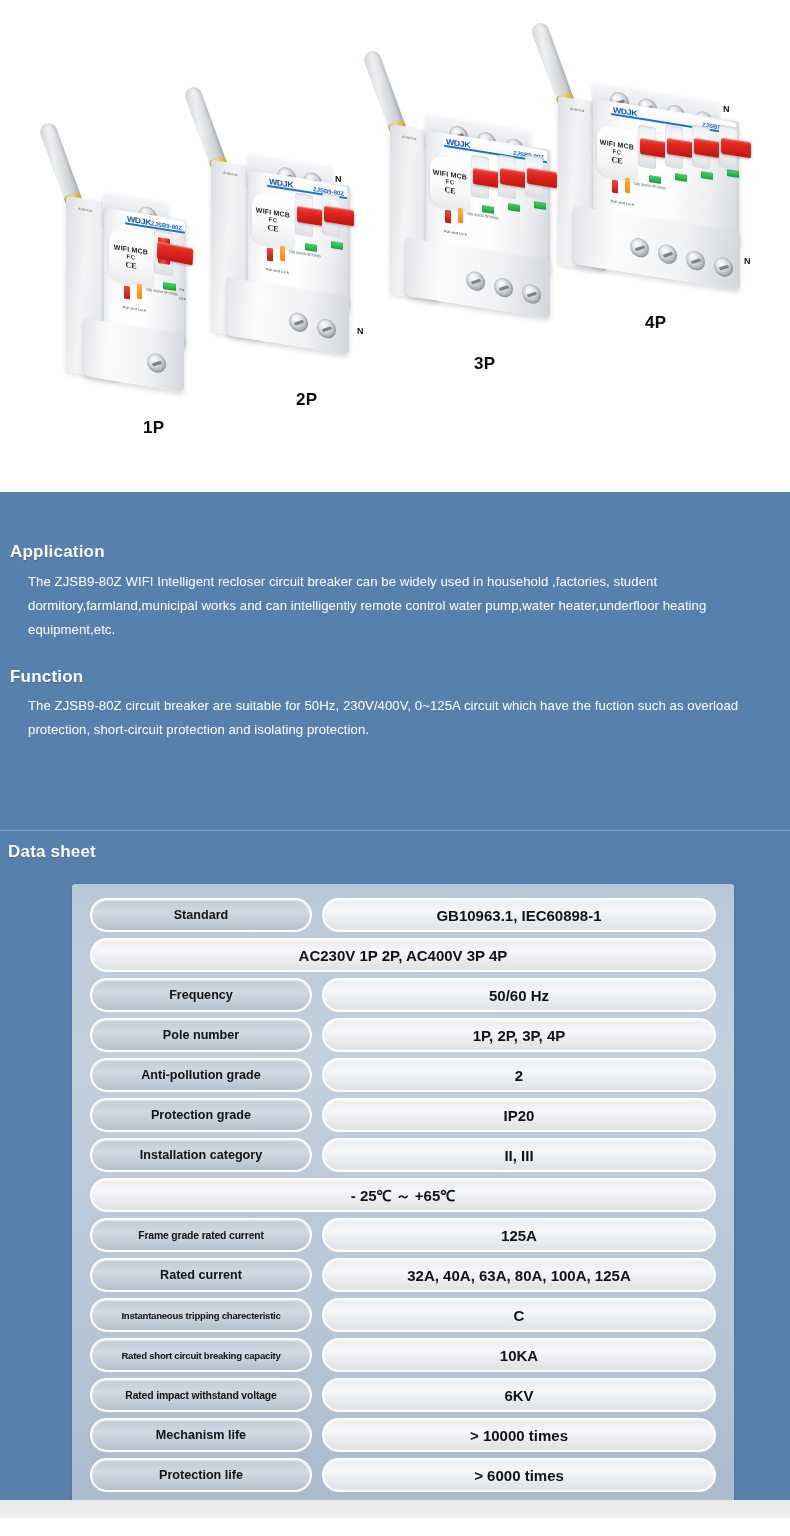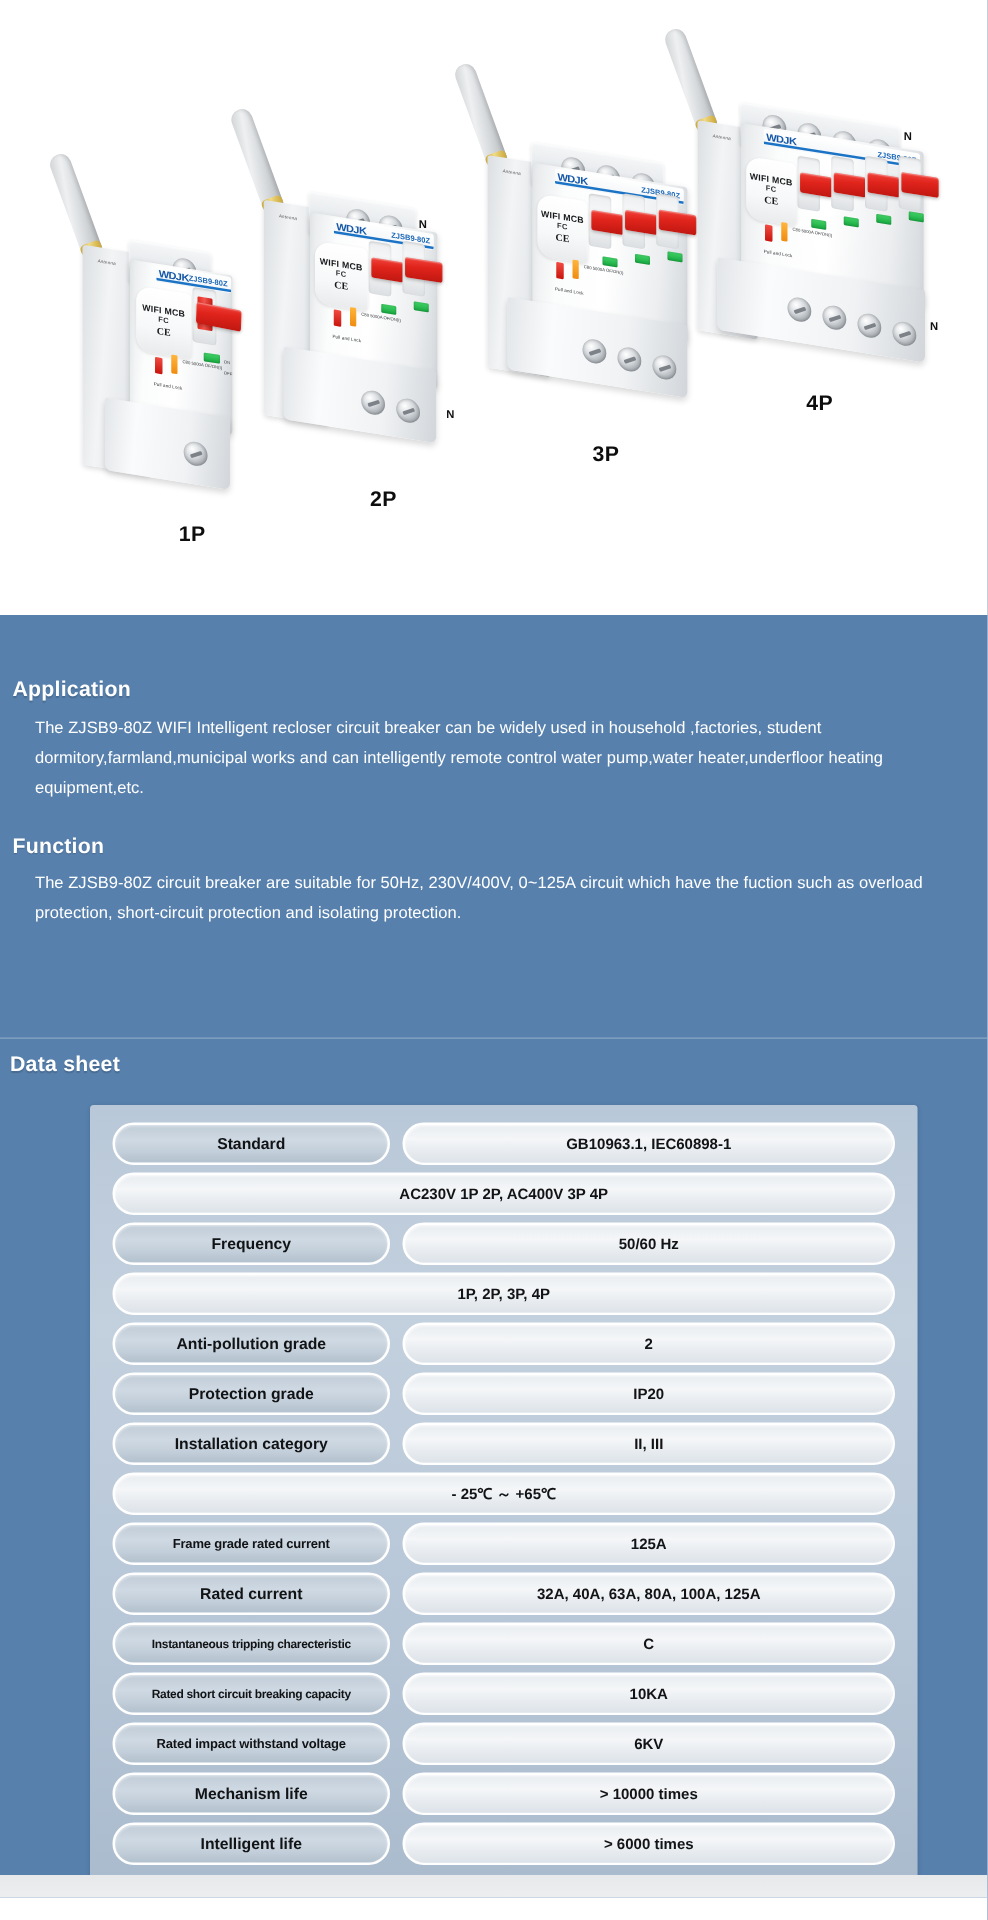--- a/index.html
+++ b/index.html
@@ -325,21 +325,21 @@
     flex: 0 0 222px;
     background: linear-gradient(180deg, #c0ccd8 0%, #cfd9e3 40%, #c2ced9 72%, #b3c1ce 100%);
     font-size: 12.6px;
     box-shadow: inset 0 1px 2px rgba(255,255,255,0.55);
   }
   .pill-label.sm { font-size: 10.4px; letter-spacing: -0.15px; }
   .pill-label.xs { font-size: 9.6px;  letter-spacing: -0.25px; }
   .pill-value {
     flex: 1 1 auto;
     background: linear-gradient(180deg, #e9edf1 0%, #f4f6f8 38%, #e7ebef 72%, #dde3e9 100%);
-    font-size: 12px;
+    font-size: 15px;
     font-weight: 600;
     box-shadow: inset 0 1px 2px rgba(255,255,255,0.75);
   }
 
   .bottom-strip {
     position: absolute;
     left: 0; bottom: 0;
     width: 790px;
     height: 18px;
     background: linear-gradient(180deg, #e7e9eb 0%, #eceeef 100%);
@@ -597,20 +597,21 @@
         <div class="pill pill-value">GB10963.1, IEC60898-1</div>
       </div>
       <div class="ds-row">
         <div class="pill pill-value">AC230V 1P 2P, AC400V 3P 4P</div>
       </div>
       <div class="ds-row">
         <div class="pill pill-label">Frequency</div>
         <div class="pill pill-value">50/60 Hz</div>
       </div>
       <div class="ds-row">
+        <div class="pill pill-label">Pole number</div>
         <div class="pill pill-value">1P, 2P, 3P, 4P</div>
       </div>
       <div class="ds-row">
         <div class="pill pill-label">Anti-pollution grade</div>
         <div class="pill pill-value">2</div>
       </div>
       <div class="ds-row">
         <div class="pill pill-label">Protection grade</div>
         <div class="pill pill-value">IP20</div>
       </div>
@@ -639,19 +640,19 @@
       </div>
       <div class="ds-row">
         <div class="pill pill-label sm">Rated impact withstand voltage</div>
         <div class="pill pill-value">6KV</div>
       </div>
       <div class="ds-row">
         <div class="pill pill-label">Mechanism life</div>
         <div class="pill pill-value">&gt; 10000 times</div>
       </div>
       <div class="ds-row">
-        <div class="pill pill-label">Intelligent life</div>
+        <div class="pill pill-label">Protection life</div>
         <div class="pill pill-value">&gt; 6000 times</div>
       </div>
     </div>
 
   <div class="bottom-strip"></div>
 </div>
 
 </body></html>

